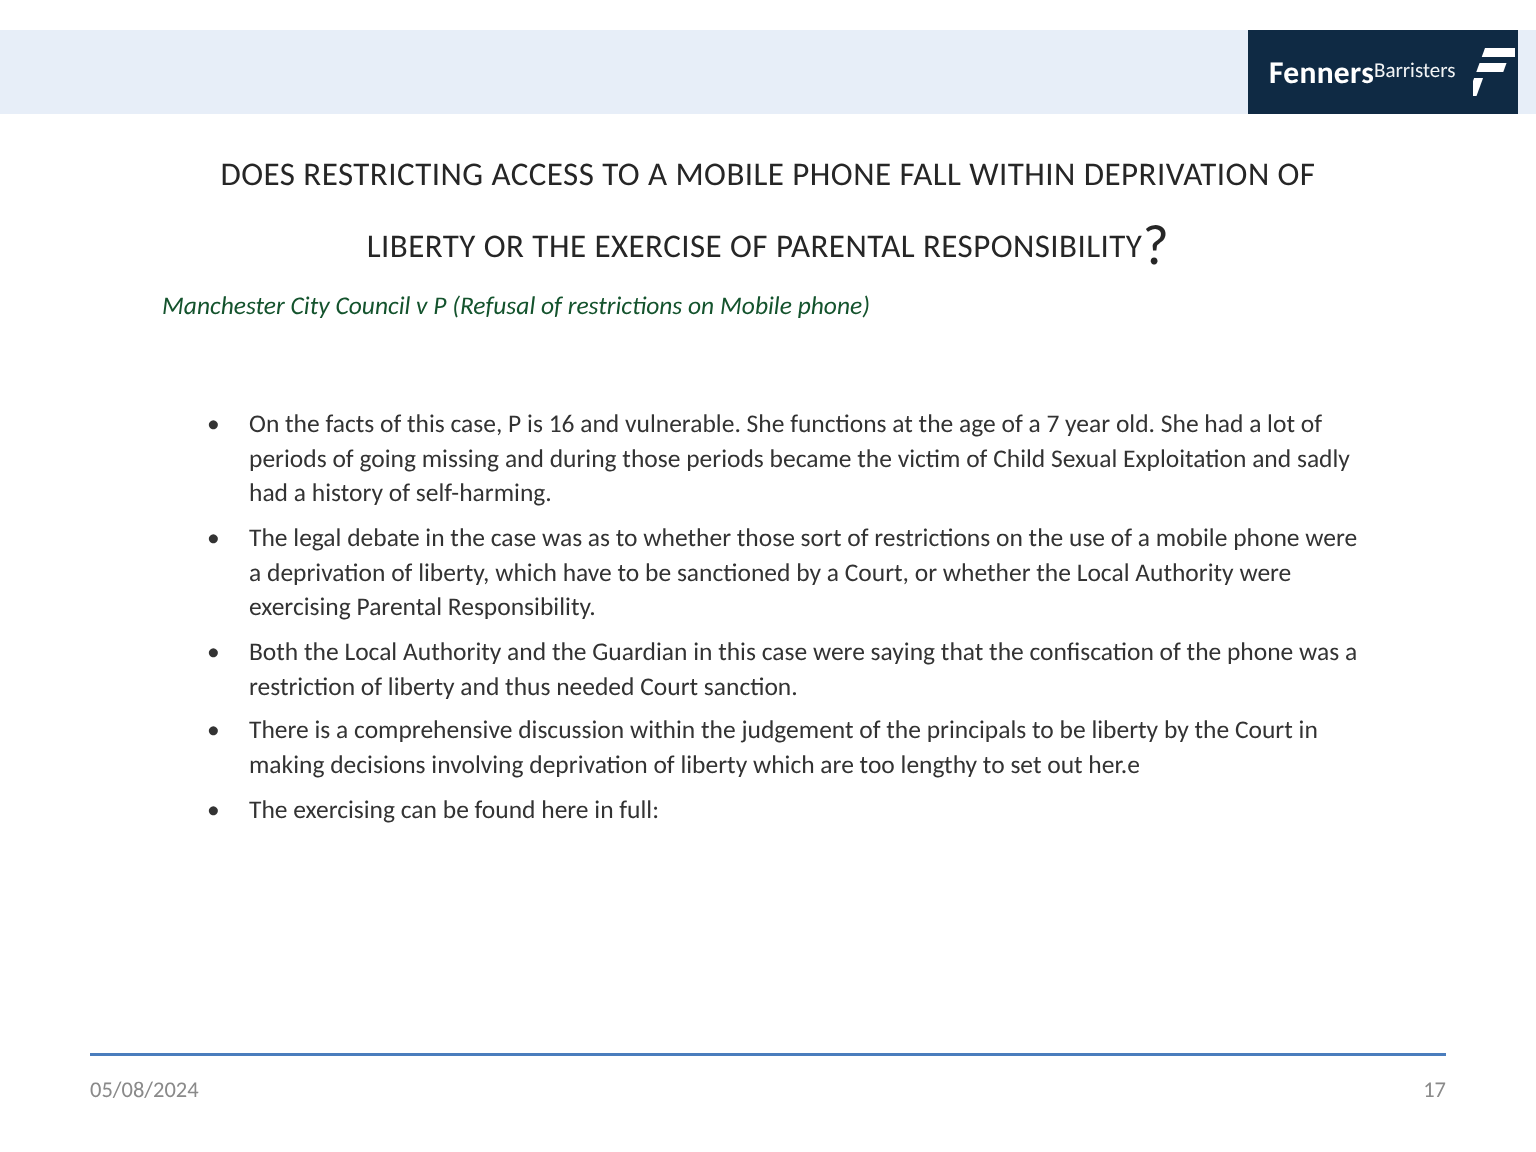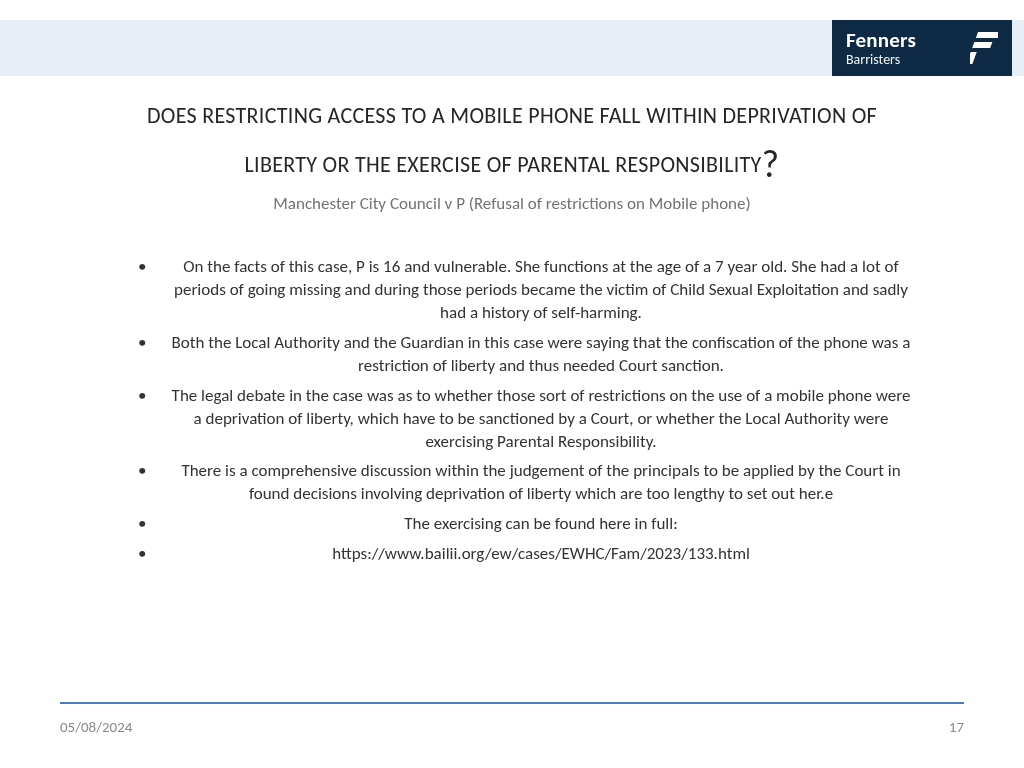--- a/index.html
+++ b/index.html
@@ -1,28 +1,28 @@
 <!DOCTYPE html>
 <html><head>
 <meta charset="utf-8">
 <style>
   * { box-sizing: border-box; margin: 0; padding: 0; }
   html, body { width: 1024px; height: 768px; font-family: Calibri, "Segoe UI", Arial, sans-serif; background: #fff; color: #333; }
   .slide { position: relative; width: 1024px; height: 768px; background: #fff; padding-top: 20px; }
   .top-band { position: absolute; top: 20px; left: 0; width: 1024px; height: 56px; background: #e7eef8; }
   .brand-box { position: absolute; top: 20px; right: 12px; width: 180px; height: 56px; background: #0f2a44; color: #fff; display: flex; align-items: center; padding: 0 14px; gap: 12px; }
-  .brand-text { display: flex; flex-direction: column; line-height: 1; flex: 1; }
+  .brand-text { display: flex; flex-direction: row; line-height: 1; flex: 1; }
   .brand-name { font-size: 21px; font-weight: 600; letter-spacing: 0.2px; }
   .brand-sub  { font-size: 14px; font-weight: 400; opacity: 0.95; margin-top: 2px; }
   .brand-icon { width: 28px; height: 32px; flex: 0 0 auto; }
   .content { position: absolute; top: 100px; left: 0; right: 0; padding: 0 108px; }
   .title { text-align: center; font-size: 22px; font-weight: 400; color: #262626; letter-spacing: 0.3px; line-height: 1.45; text-transform: uppercase; }
   .title-qmark { font-size: 38px; position: relative; top: 5px; }
-  .subtitle { text-align: center; color: #737373; font-size: 17px; margin-top: 6px; }
-  ul.bullets { list-style: none; margin-top: 42px; padding-left: 30px; text-align: center; }
+  .subtitle { color: #14532d; font-size: 17px; margin-top: 6px; font-style: italic; }
+  ul.bullets { list-style: none; margin-top: 58px; padding-left: 30px; }
   ul.bullets li { position: relative; padding-left: 28px; font-size: 17px; color: #333; line-height: 1.35; margin-bottom: 7px; }
   ul.bullets li::before { content: "•"; position: absolute; left: 0; top: 0; color: #333; font-size: 17px; }
   .footer { position: absolute; left: 60px; right: 60px; bottom: 32px; }
   .footer-rule { height: 2px; background: #4a7dbd; margin-bottom: 14px; }
   .footer-row { display: flex; justify-content: space-between; font-size: 15px; color: #8a8a8a; }
 </style>
 </head>
 <body>
 
 <div class="slide">
@@ -45,25 +45,24 @@
 
   <div class="content">
     <h1 class="title">
       <span>DOES RESTRICTING ACCESS TO A MOBILE PHONE FALL WITHIN DEPRIVATION OF</span><br>
       <span>LIBERTY OR THE EXERCISE OF PARENTAL RESPONSIBILITY</span><span class="title-qmark">?</span>
     </h1>
     <div class="subtitle">Manchester City Council v P (Refusal of restrictions on Mobile phone)</div>
 
     <ul class="bullets">
       <li>On the facts of this case, P is 16 and vulnerable. She functions at the age of a 7 year old. She had a lot of periods of going missing and during those periods became the victim of Child Sexual Exploitation and sadly had a history of self-harming.</li>
+      <li>The legal debate in the case was as to whether those sort of restrictions on the use of a mobile phone were a deprivation of liberty, which have to be sanctioned by a Court, or whether the Local Authority were exercising Parental Responsibility.</li>
       <li>Both the Local Authority and the Guardian in this case were saying that the confiscation of the phone was a restriction of liberty and thus needed Court sanction.</li>
-      <li>The legal debate in the case was as to whether those sort of restrictions on the use of a mobile phone were a deprivation of liberty, which have to be sanctioned by a Court, or whether the Local Authority were exercising Parental Responsibility.</li>
-      <li>There is a comprehensive discussion  within the judgement of the principals to be applied by the Court in found decisions involving deprivation of liberty which are too lengthy to set out her.e</li>
+      <li>There is a comprehensive discussion  within the judgement of the principals to be liberty by the Court in making decisions involving deprivation of liberty which are too lengthy to set out her.e</li>
       <li>The exercising can be found here in full:</li>
-      <li>https://www.bailii.org/ew/cases/EWHC/Fam/2023/133.html</li>
     </ul>
   </div>
 
   <div class="footer">
     <div class="footer-rule"></div>
     <div class="footer-row">
       <span>05/08/2024</span>
       <span>17</span>
     </div>
   </div>

